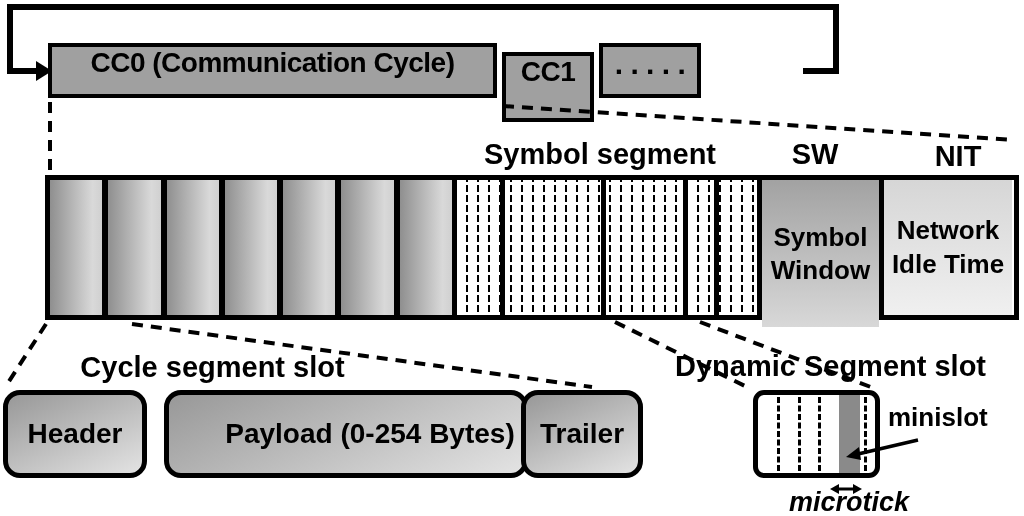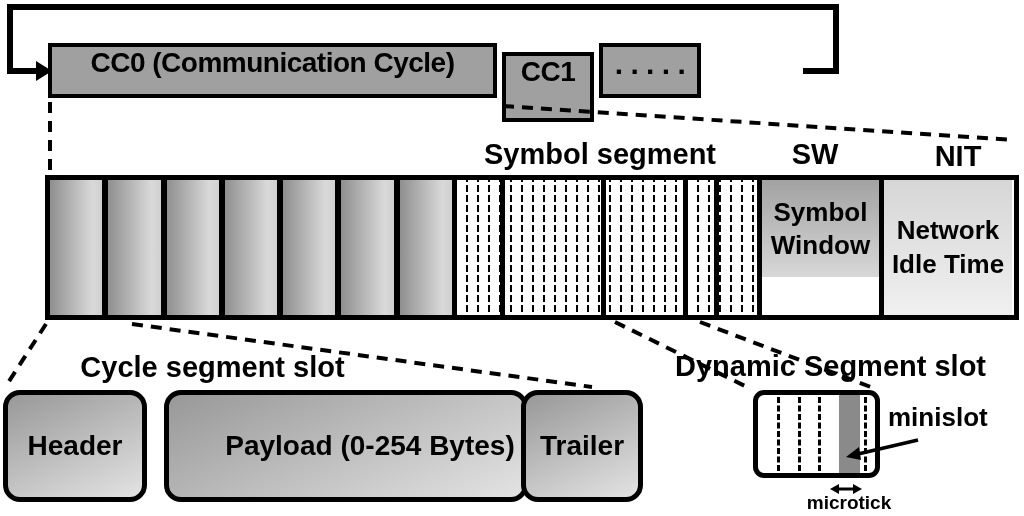--- a/index.html
+++ b/index.html
@@ -24,21 +24,21 @@
   .slot{flex:1;background:linear-gradient(90deg,#8f8f8f 0%,#d9d9d9 82%,#d0d0d0 100%);}
   #dynamic-area{
     left:402px;top:0;width:310px;height:135px;
     border-left:5px solid #000;border-right:5px solid #000;
     background-image:
       repeating-linear-gradient(0deg,#fff 0 3px,rgba(0,0,0,0) 3px 10px),
       repeating-linear-gradient(90deg,#fff 0 9px,#000 9px 11px);
   }
   .dyn-divider{position:absolute;top:0;bottom:0;width:5px;background:#000;}
   #sw-box{
-    left:712px;top:0;width:117px;height:97px;
+    left:712px;top:0;width:117px;height:147px;
     background:linear-gradient(180deg,#a2a2a2 0%,#d8d8d8 100%);
     display:flex;align-items:center;justify-content:flex-start;text-align:center;
     font-size:26px;line-height:1.25;
   }
   #sw-nit-divider{left:829px;top:0;width:5px;height:135px;background:#000;}
   #nit-box{
     left:834px;top:0;width:128px;height:135px;
     background:linear-gradient(180deg,#d6d6d6 0%,#f0f0f0 100%);
     display:flex;align-items:center;justify-content:center;text-align:center;
     font-size:26px;line-height:1.3;
@@ -48,34 +48,34 @@
   #lbl-static{left:140px;top:136px;width:250px;}
   #lbl-dynamic{left:455px;top:136px;width:290px;}
   #lbl-sw{left:770px;top:136px;width:90px;}
   #lbl-nit{left:913px;top:138px;width:90px;}
   
   .slot-title{height:34px;font-size:29px;display:flex;align-items:center;justify-content:center;white-space:nowrap;}
   #title-static-slot{left:40px;top:350px;width:345px;}
   #title-dynamic-slot{left:648px;top:349px;width:365px;}
   
   .round-box{
-    top:390px;height:112px;border:5px solid #000;border-radius:17px;
+    top:390px;height:88px;border:5px solid #000;border-radius:17px;
     background:linear-gradient(155deg,#989898 0%,#e3e3e3 100%);
     display:flex;align-items:center;justify-content:center;
     font-size:28px;white-space:nowrap;
   }
   #box-header{left:3px;width:144px;}
   #box-payload{left:164px;width:364px;padding-left:48px;}
   #box-trailer{left:521px;width:122px;}
   
   #minislot-box{left:753px;top:390px;width:127px;height:88px;border:5px solid #000;border-radius:11px;background:#fff;}
   .mdash{position:absolute;top:2px;bottom:2px;width:0;border-left:3px dashed #000;}
   #minislot-stripe{position:absolute;left:81px;top:0;bottom:0;width:21px;background:#8a8a8a;}
   #lbl-minislot{left:888px;top:403px;width:120px;height:28px;font-size:26px;display:flex;align-items:center;}
-  #lbl-microtick{left:782px;top:489px;width:134px;height:27px;font-size:19px;display:flex;align-items:center;justify-content:center;}
+  #lbl-microtick{left:782px;top:489px;width:134px;height:27px;font-size:27px;display:flex;align-items:center;justify-content:center;font-style:italic;}
   
   #overlay{position:absolute;left:0;top:0;width:1024px;height:516px;pointer-events:none;}
 </style>
 </head>
 <body>
 
 <div id="canvas">
 
   <div class="abs ccbox" id="cc0">
     <span>CC0 (Communication Cycle)</span>

